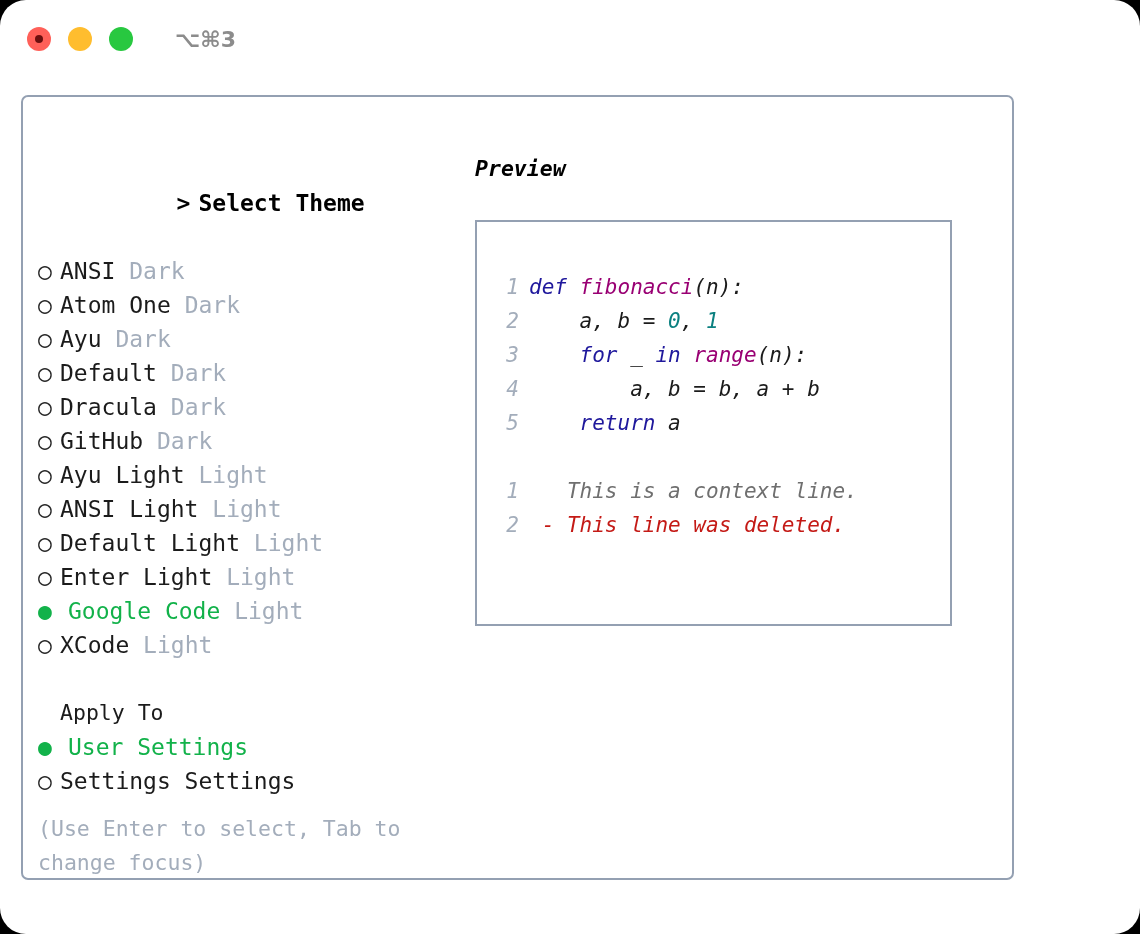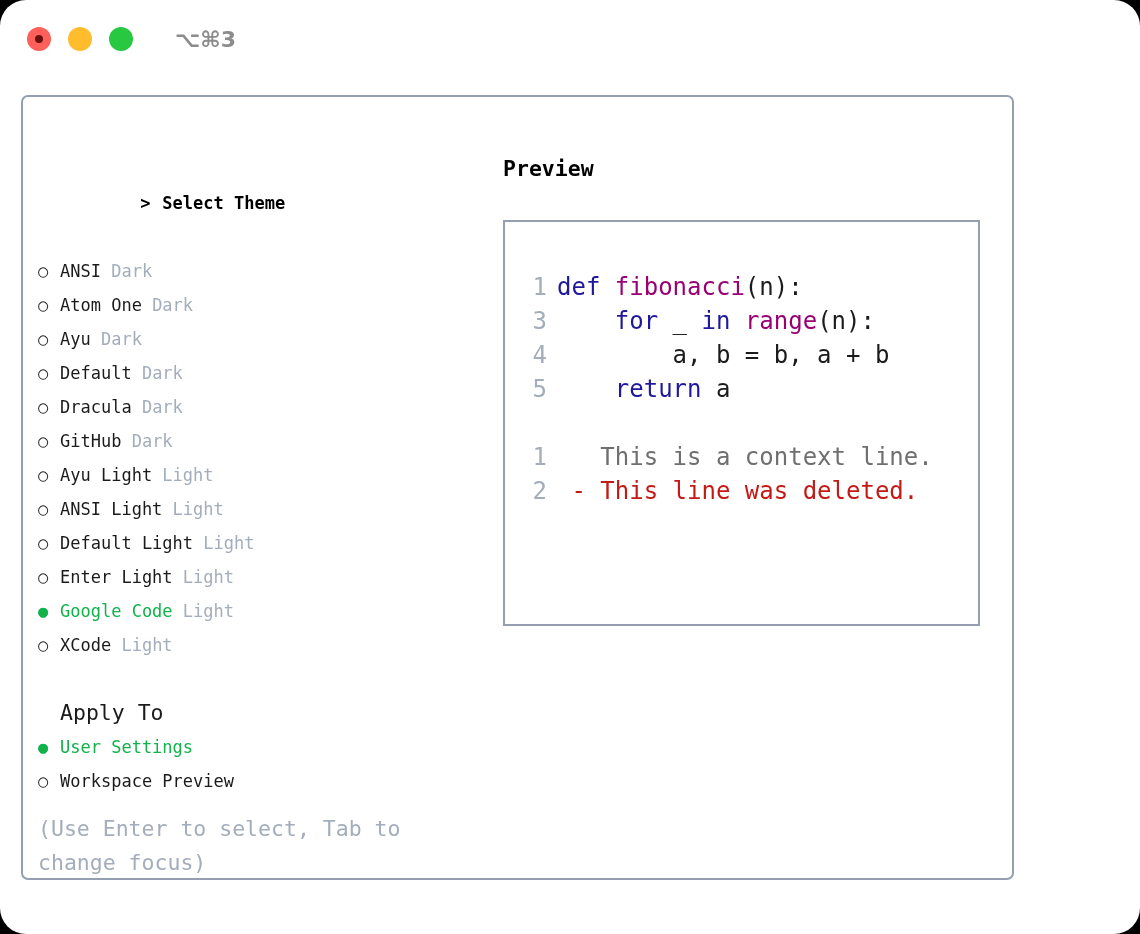--- a/index.html
+++ b/index.html
@@ -89,38 +89,39 @@
   }
 
   
   .left-col {
     position: absolute;
     left: 15px;
     top: 55px;
     width: 460px;
   }
   .line {
-    font-size: 17px;
+    font-size: 23px;
     line-height: 34px;
     white-space: pre;
     color: #1b1b1b;
   }
   .heading {
     font-weight: bold;
     color: #000000;
   }
   .marker {
     display: inline-block;
     width: 22px;
   }
   .variant {
     color: #a3adbb;
   }
   .selected-text {
     color: #12b24a;
+    margin-left: 8px;
   }
   .marker-on {
     color: #12b24a;
   }
   .marker-off {
     color: #2a2a2a;
   }
   .section-gap {
     height: 34px;
   }
@@ -135,23 +136,24 @@
     margin-top: 14px;
     font-size: 21.5px;
     line-height: 34px;
     color: #a3adbb;
     width: 410px;
   }
 
   
   .right-col {
     position: absolute;
-    left: 480px;
+    left: 452px;
     top: 55px;
     width: 495px;
+    font-style: italic;
   }
   .preview-title {
     font-size: 21.5px;
     line-height: 34px;
     font-weight: bold;
     color: #000000;
     white-space: pre;
   }
   .preview-box {
     margin-top: 34px;
@@ -162,21 +164,21 @@
     background: #ffffff;
     position: relative;
   }
   .code-area {
     position: absolute;
     left: 16px;
     top: 48px;
     right: 6px;
   }
   .code-line {
-    font-size: 24px;
+    font-size: 21px;
     line-height: 34px;
     white-space: pre;
     color: #1b1b1b;
   }
   .ln {
     display: inline-block;
     width: 26px;
     text-align: right;
     color: #a3adbb;
     margin-right: 10px;
@@ -227,32 +229,33 @@
             <div class="line"><span class="marker marker-on">●</span><span class="selected-text">Google Code</span><span class="variant"> Light</span></div>
             <div class="line"><span class="marker marker-off">○</span><span>XCode</span><span class="variant"> Light</span></div>
           </div>
 
         <div class="section-gap"></div>
 
         <div class="apply-label">Apply To</div>
 
         <div id="apply-list">
             <div class="line"><span class="marker marker-on">●</span><span class="selected-text">User Settings</span></div>
-            <div class="line"><span class="marker marker-off">○</span><span>Workspace Preview</span></div>
+            <div class="line"><span class="marker marker-off">○</span><span>Settings Settings</span></div>
           </div>
 
         <div class="hint">(Use Enter to select, Tab to change focus)</div>
       </div>
 
       <div class="right-col">
         <div class="preview-title">Preview</div>
         <div class="preview-box">
           <div class="code-area">
             <div id="code-block">
                 <div class="code-line"><span class="ln">1</span><span class="kw">def </span><span class="fn">fibonacci</span><span class="plain">(n):</span></div>
+                <div class="code-line"><span class="ln">2</span><span class="plain">    a, b = </span><span class="num">0</span><span class="plain">, </span><span class="num">1</span></div>
                 <div class="code-line"><span class="ln">3</span><span class="plain">    </span><span class="kw">for</span><span class="plain"> _ </span><span class="kw">in</span><span class="plain"> </span><span class="fn">range</span><span class="plain">(n):</span></div>
                 <div class="code-line"><span class="ln">4</span><span class="plain">        a, b = b, a + b</span></div>
                 <div class="code-line"><span class="ln">5</span><span class="plain">    </span><span class="kw">return</span><span class="plain"> a</span></div>
               </div>
             <div class="diff-gap"></div>
             <div id="diff-block">
                 <div class="code-line"><span class="ln">1</span><span class="ctx">  </span><span class="ctx"> This is a context line.</span></div>
                 <div class="code-line"><span class="ln">2</span><span class="del"> -</span><span class="del"> This line was deleted.</span></div>
               </div>
           </div>

